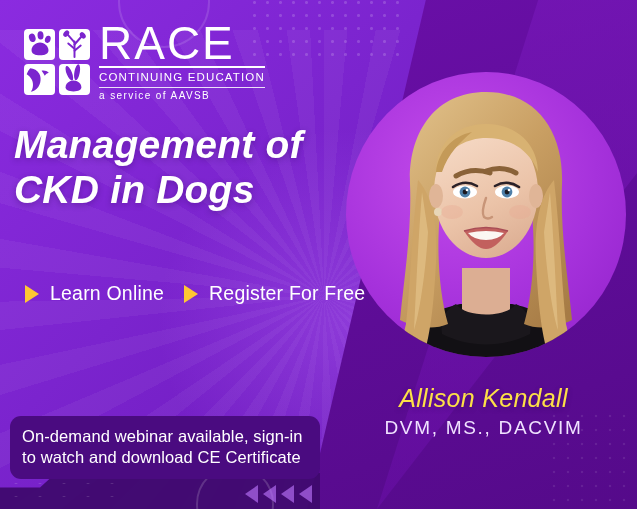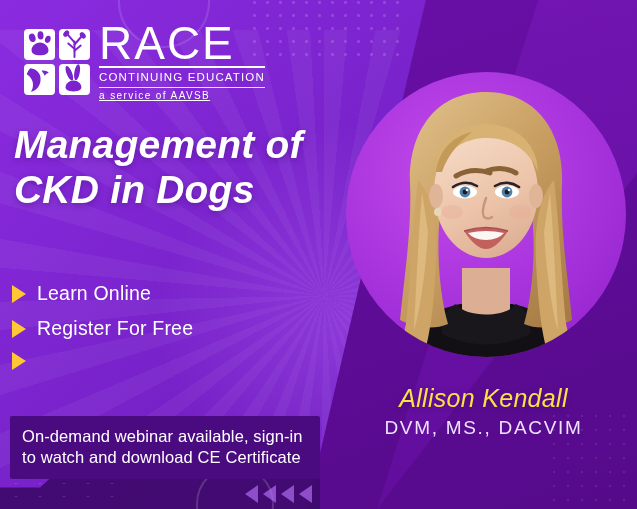--- a/index.html
+++ b/index.html
@@ -55,37 +55,37 @@
              grid-template-rows:1fr 1fr;gap:4px;flex:none;}
   .lm-cell{background:#fff;border-radius:4px;position:relative;overflow:hidden;}
   .lm-cell svg{position:absolute;inset:0;width:100%;height:100%;}
   .logo-text{display:flex;flex-direction:column;}
   .race-word{color:#fff;font-size:46px;font-weight:400;line-height:.92;
              letter-spacing:2px;font-family:"Liberation Sans",sans-serif;}
   .race-rule{height:2px;background:#fff;margin:2px 0 3px;width:100%;}
   .race-l1,.race-l2{color:#fff;font-size:11.5px;letter-spacing:1.15px;line-height:1.18;
                     font-weight:400;white-space:nowrap;}
   .race-rule2{height:1px;background:rgba(255,255,255,.85);margin:2px 0;}
-  .race-l3{color:#fff;font-size:10px;letter-spacing:1.4px;line-height:1.2;white-space:nowrap;text-decoration:underline;}
+  .race-l3{color:#fff;font-size:10px;letter-spacing:1.4px;line-height:1.2;white-space:nowrap;}
 
   
   .title{position:absolute;left:14px;top:122px;width:340px;color:#fff;
          font-size:39px;font-weight:700;font-style:italic;line-height:1.16;
          letter-spacing:.2px;text-shadow:0 2px 6px rgba(40,0,80,.32);}
 
   
-  .bullets{position:absolute;left:12px;top:282px;display:flex;flex-direction:column;gap:12px;}
+  .bullets{position:absolute;left:25px;top:282px;display:flex;flex-direction:row;gap:20px;}
   .bullet{display:flex;align-items:center;gap:11px;}
   .tri{width:0;height:0;flex:none;border-top:9px solid transparent;border-bottom:9px solid transparent;
        border-left:14px solid #FFC733;}
   .bullet-label{color:#fff;font-size:19.5px;font-weight:400;letter-spacing:.2px;white-space:nowrap;}
 
   
   .caption{position:absolute;left:10px;bottom:30px;width:310px;
-           background:#4A0B80;border-radius:2px;padding:10px 12px 11px;}
+           background:#4A0B80;border-radius:11px;padding:10px 12px 11px;}
   .caption-text{color:#fff;font-size:16.5px;line-height:1.28;letter-spacing:.1px;}
 
   
   .portrait-wrap{position:absolute;left:346px;top:72px;width:280px;height:285px;}
   .portrait-circle{position:absolute;inset:0;border-radius:50%;
     background:radial-gradient(circle at 40% 35%,#C44BEB 0%,#A632DC 55%,#8F20C8 100%);
     overflow:hidden;}
   .photo{position:absolute;left:50%;top:0;transform:translateX(-50%);width:252px;height:330px;}
 
   

